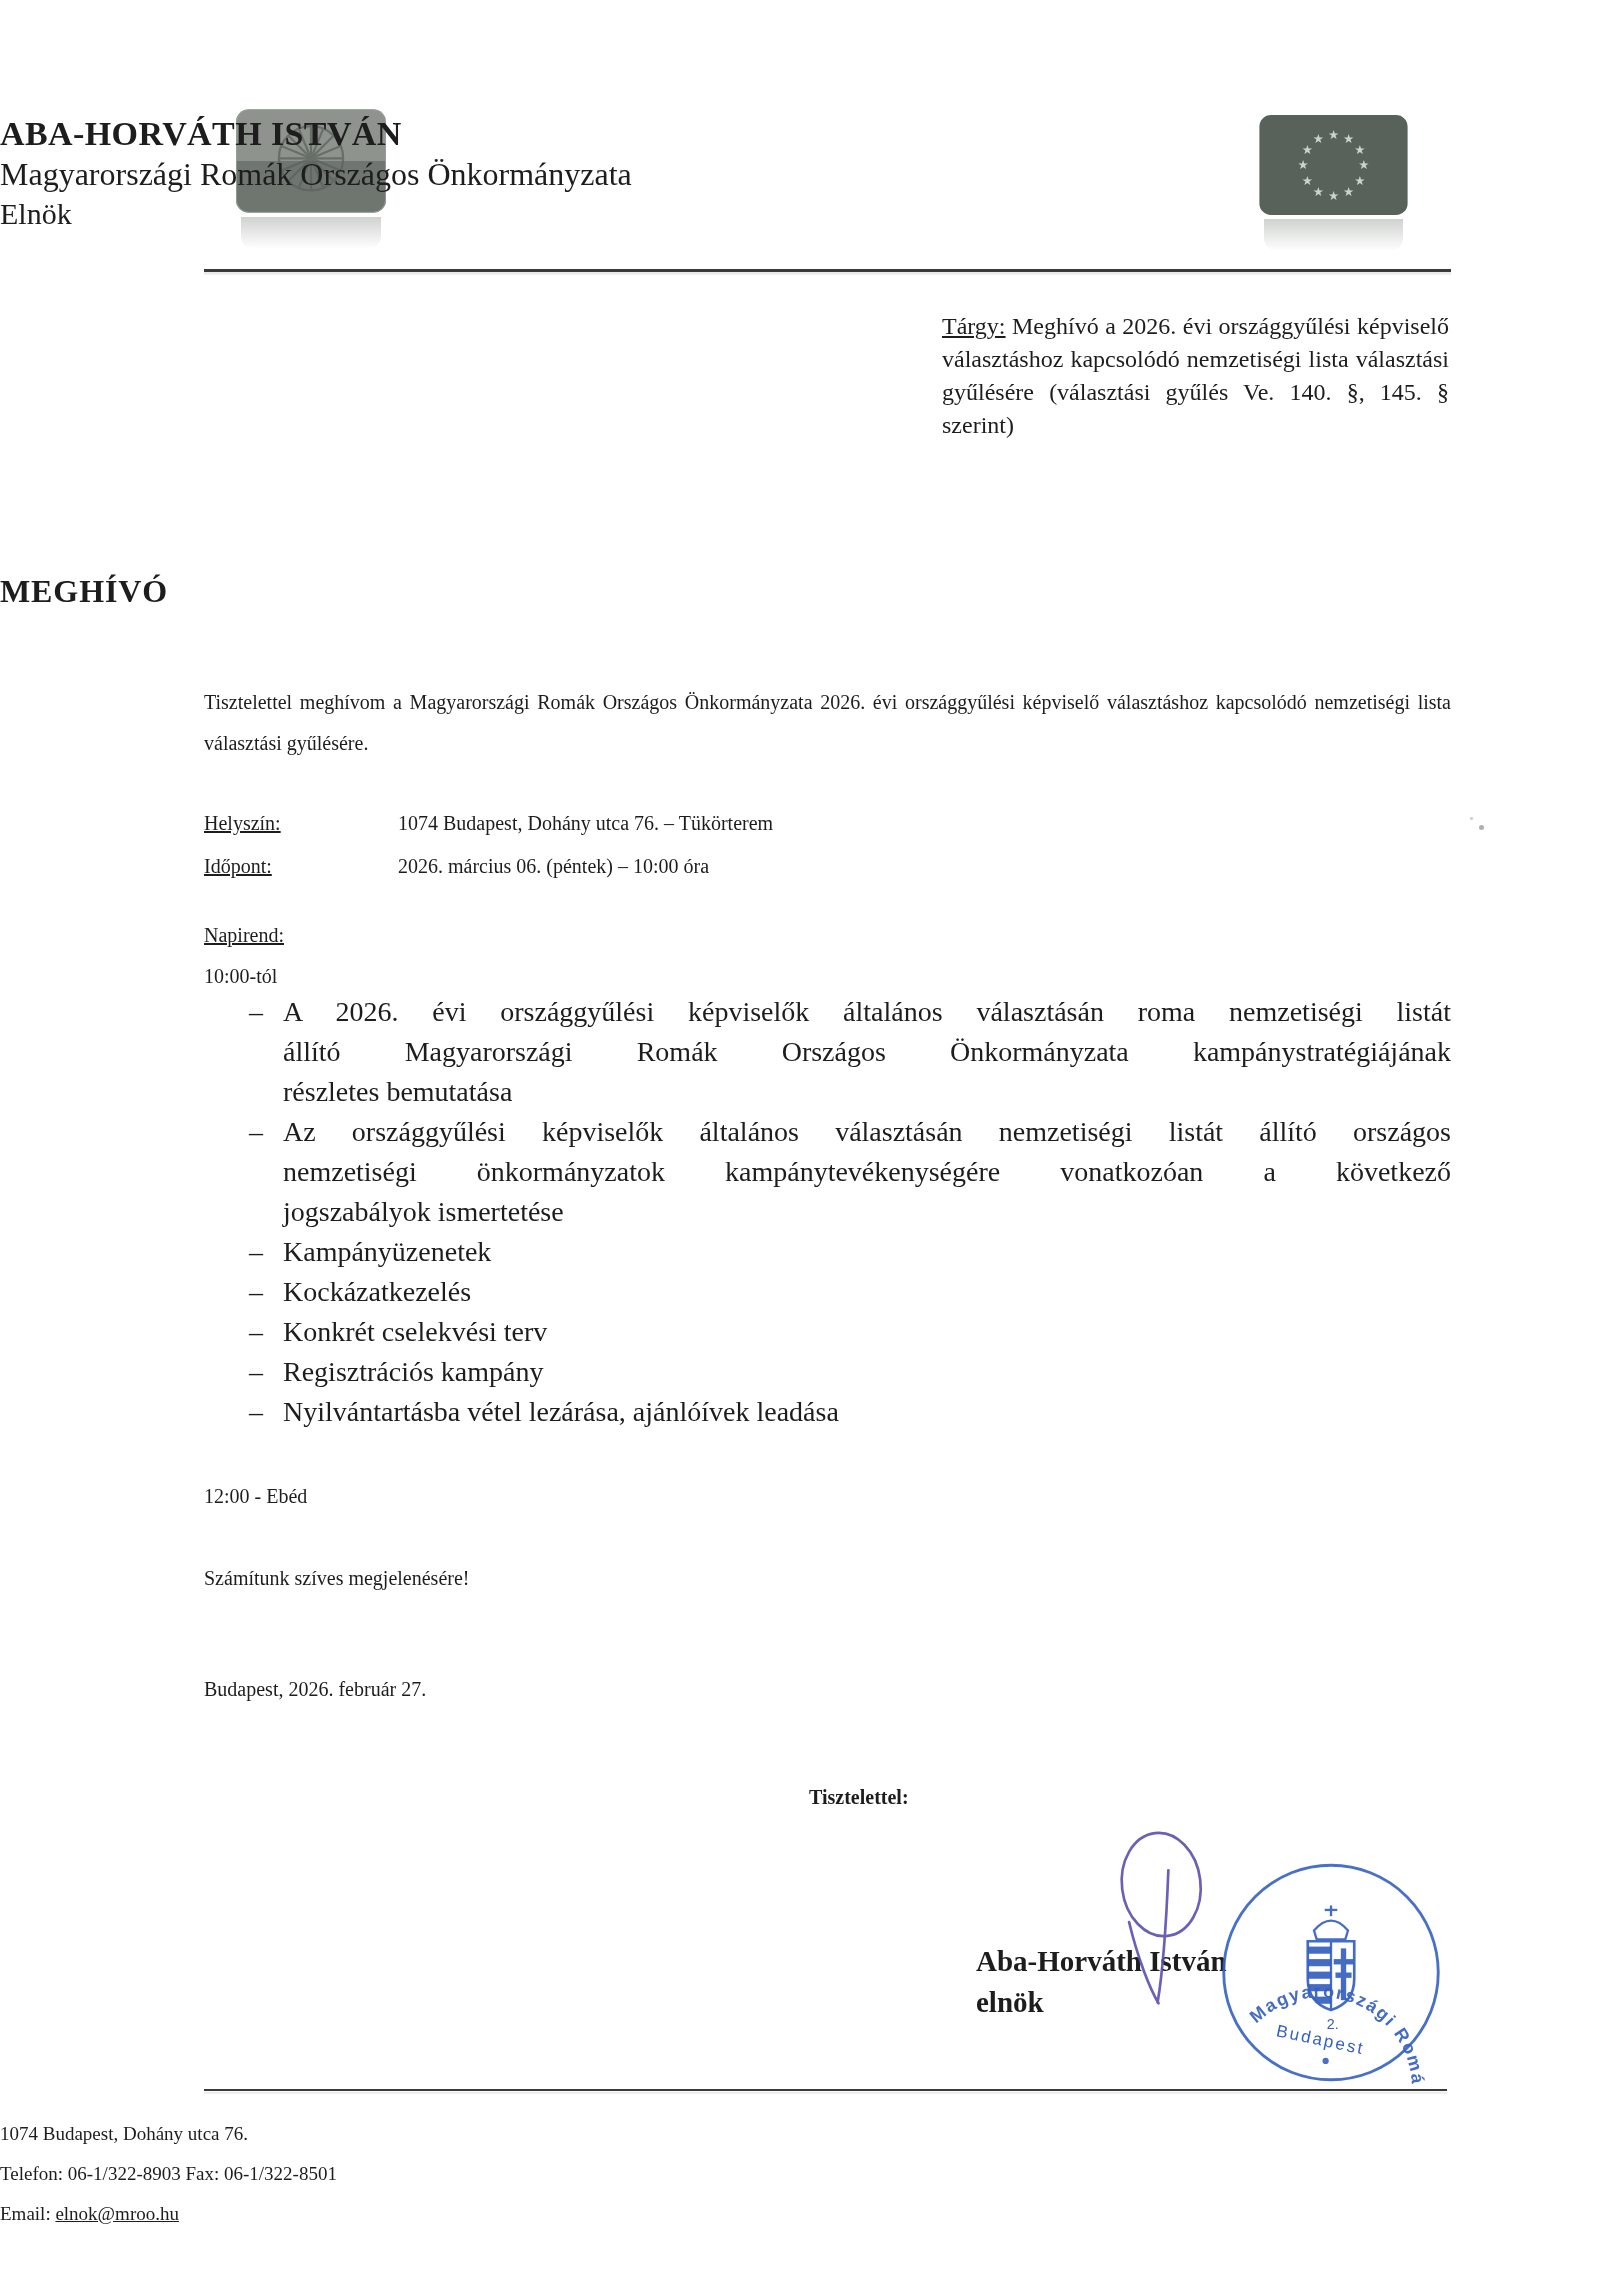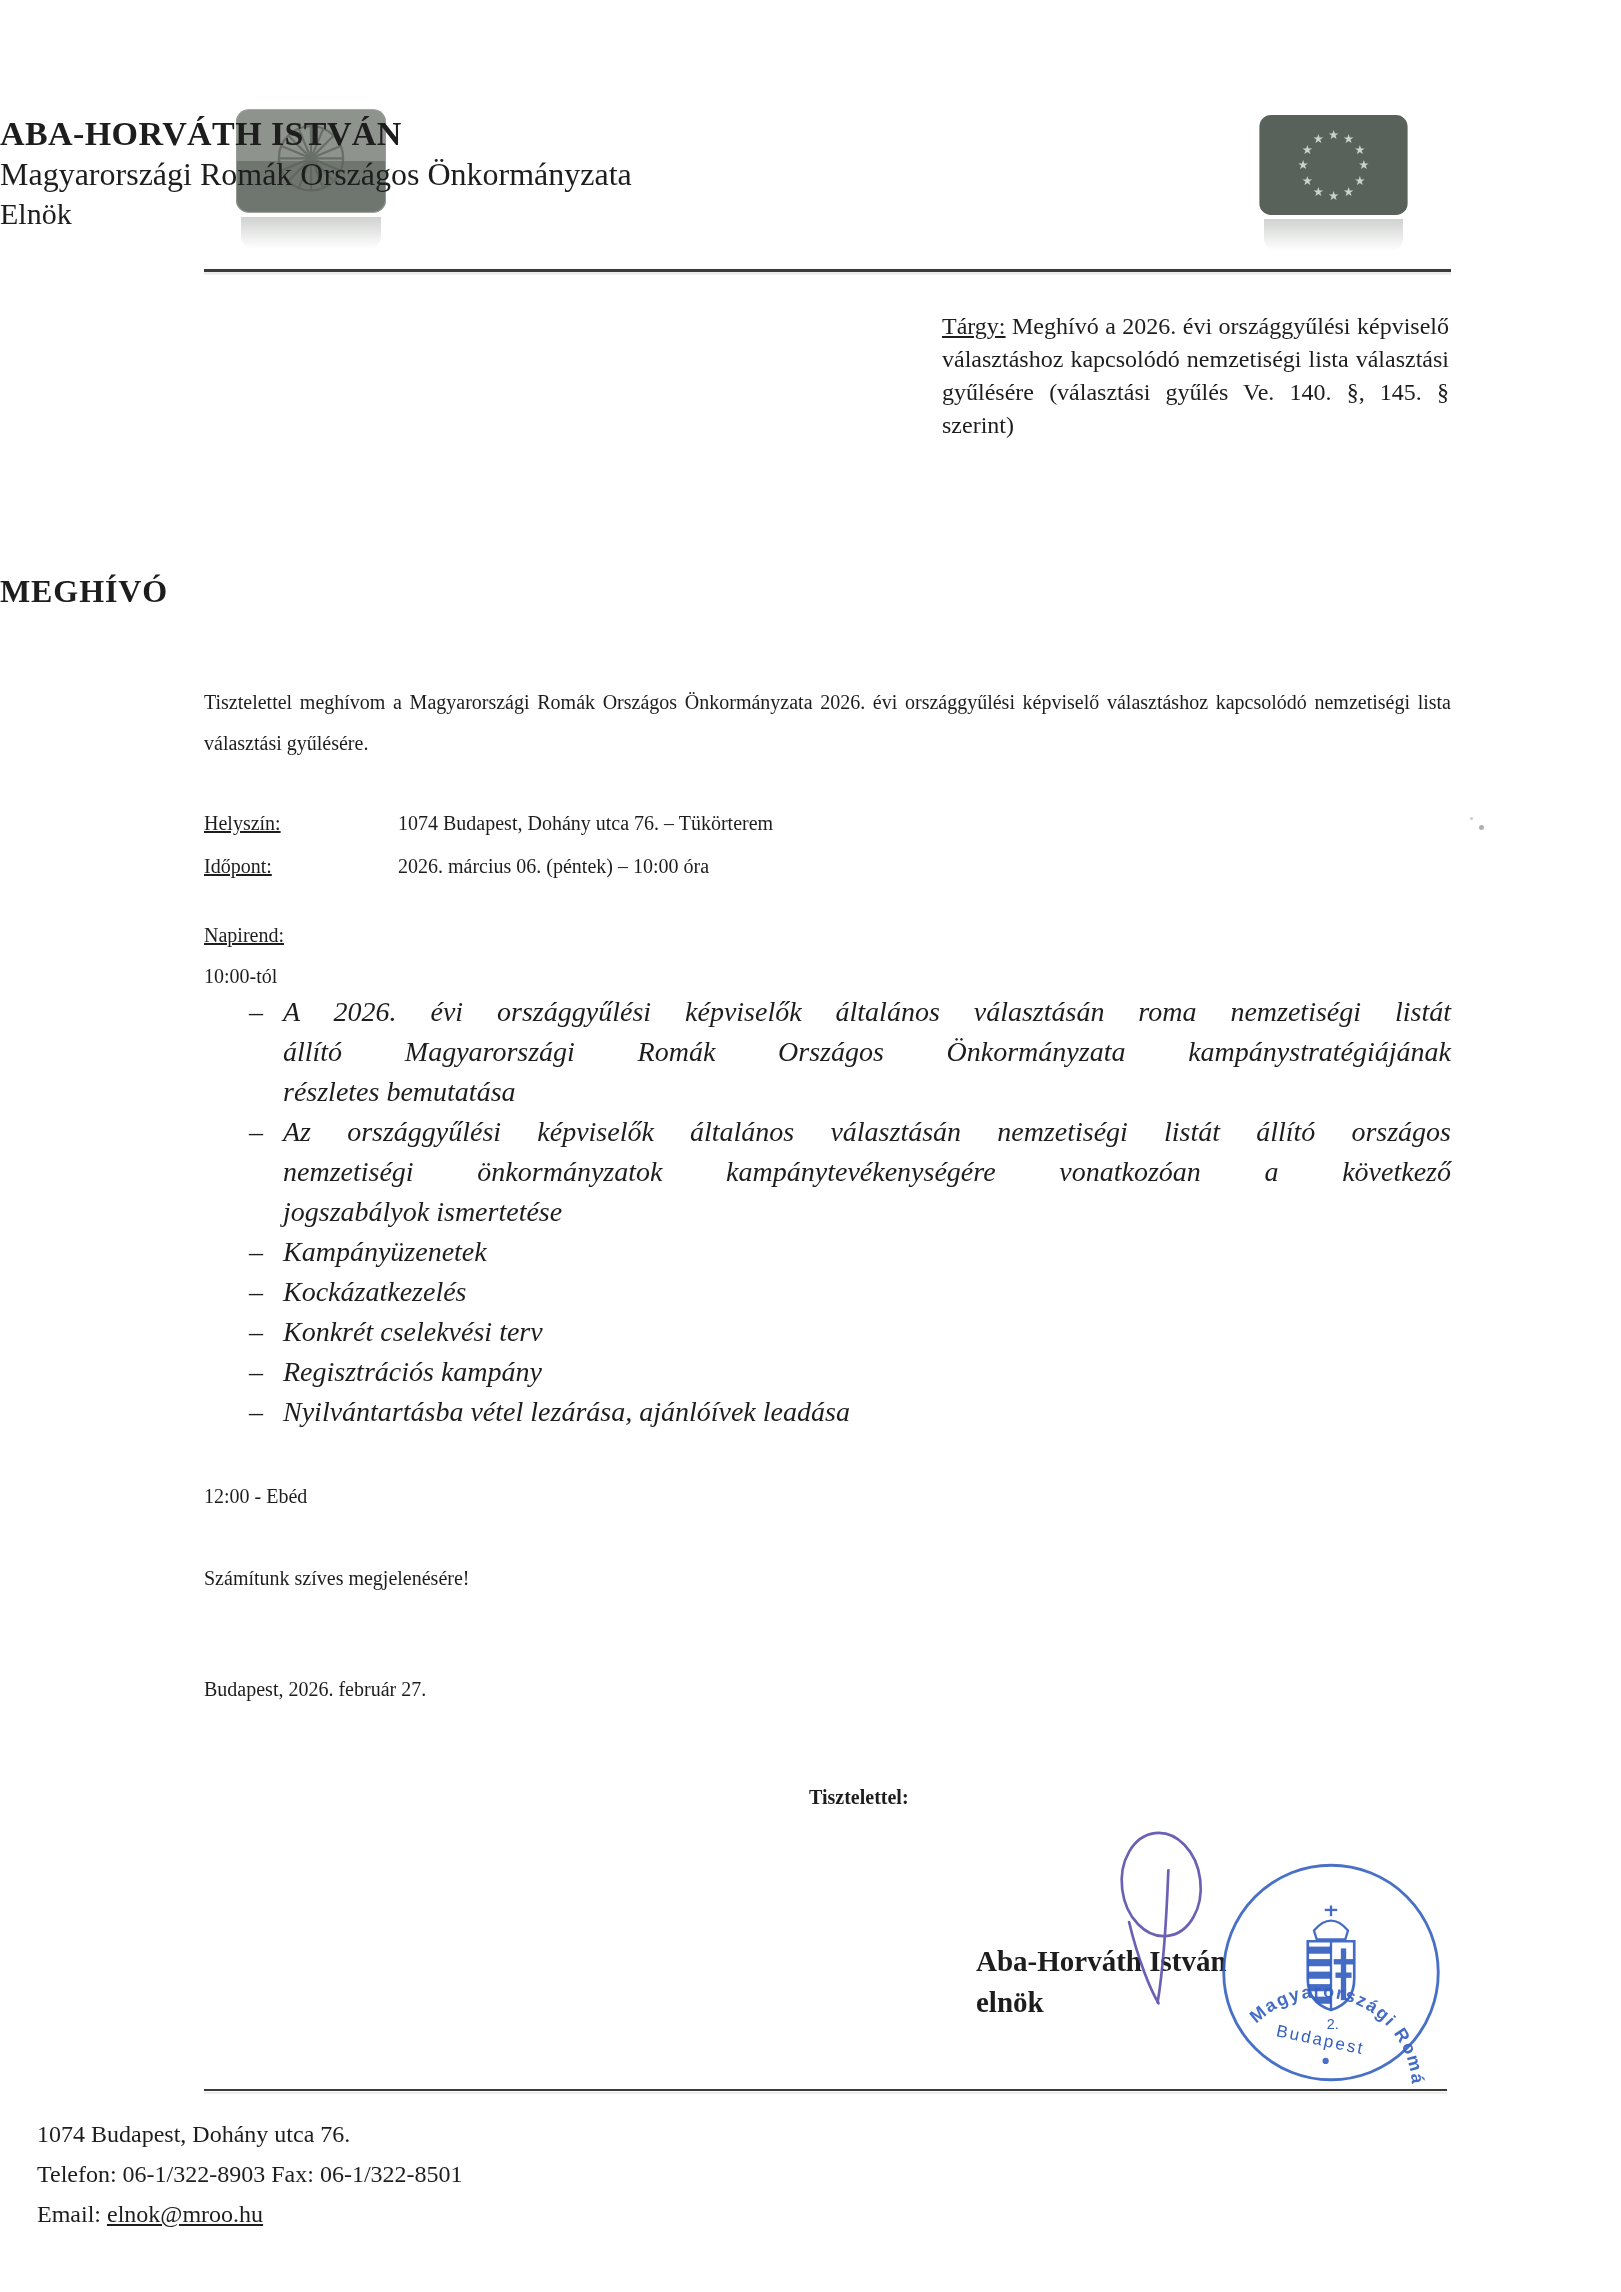--- a/index.html
+++ b/index.html
@@ -27,26 +27,26 @@
   
   .subject { font-size:24px; line-height:33px; }
 
   .doc-title { font-size:32px; font-weight:bold; letter-spacing:0.9px; }
 
   .body-text { font-size:20px; line-height:41px; }
 
   .details-grid { display:grid; grid-template-columns:194px auto; font-size:20px; line-height:43px; }
 
   .agenda-list { list-style:none; margin:0; padding:0; font-size:28px; line-height:40px; }
-  .agenda-list li { position:relative; padding-left:79px;font-style:italic; }
+  .agenda-list li { position:relative; padding-left:79px; }
   .agenda-list li::before { content:"\2013"; position:absolute; left:45px; top:0; }
 
   .sig-name { font-size:29px; font-weight:bold; line-height:39px; }
 
-  .footer-text { font-size:24px; line-height:40px;padding-left:37px; }
+  .footer-text { font-size:19px; line-height:40px; }
 
   .artifact-dot { width:5.4px; height:5.4px; border-radius:50%; background:#8d8d8d; opacity:0.7; }
   .artifact-dot2 { width:2.7px; height:2.7px; border-radius:50%; background:#bbb; opacity:0.7; }
 </style>
 </head>
 <body>
 
 <div class="page">
 
   <div class="logo" style="left:236px; top:109px;">

